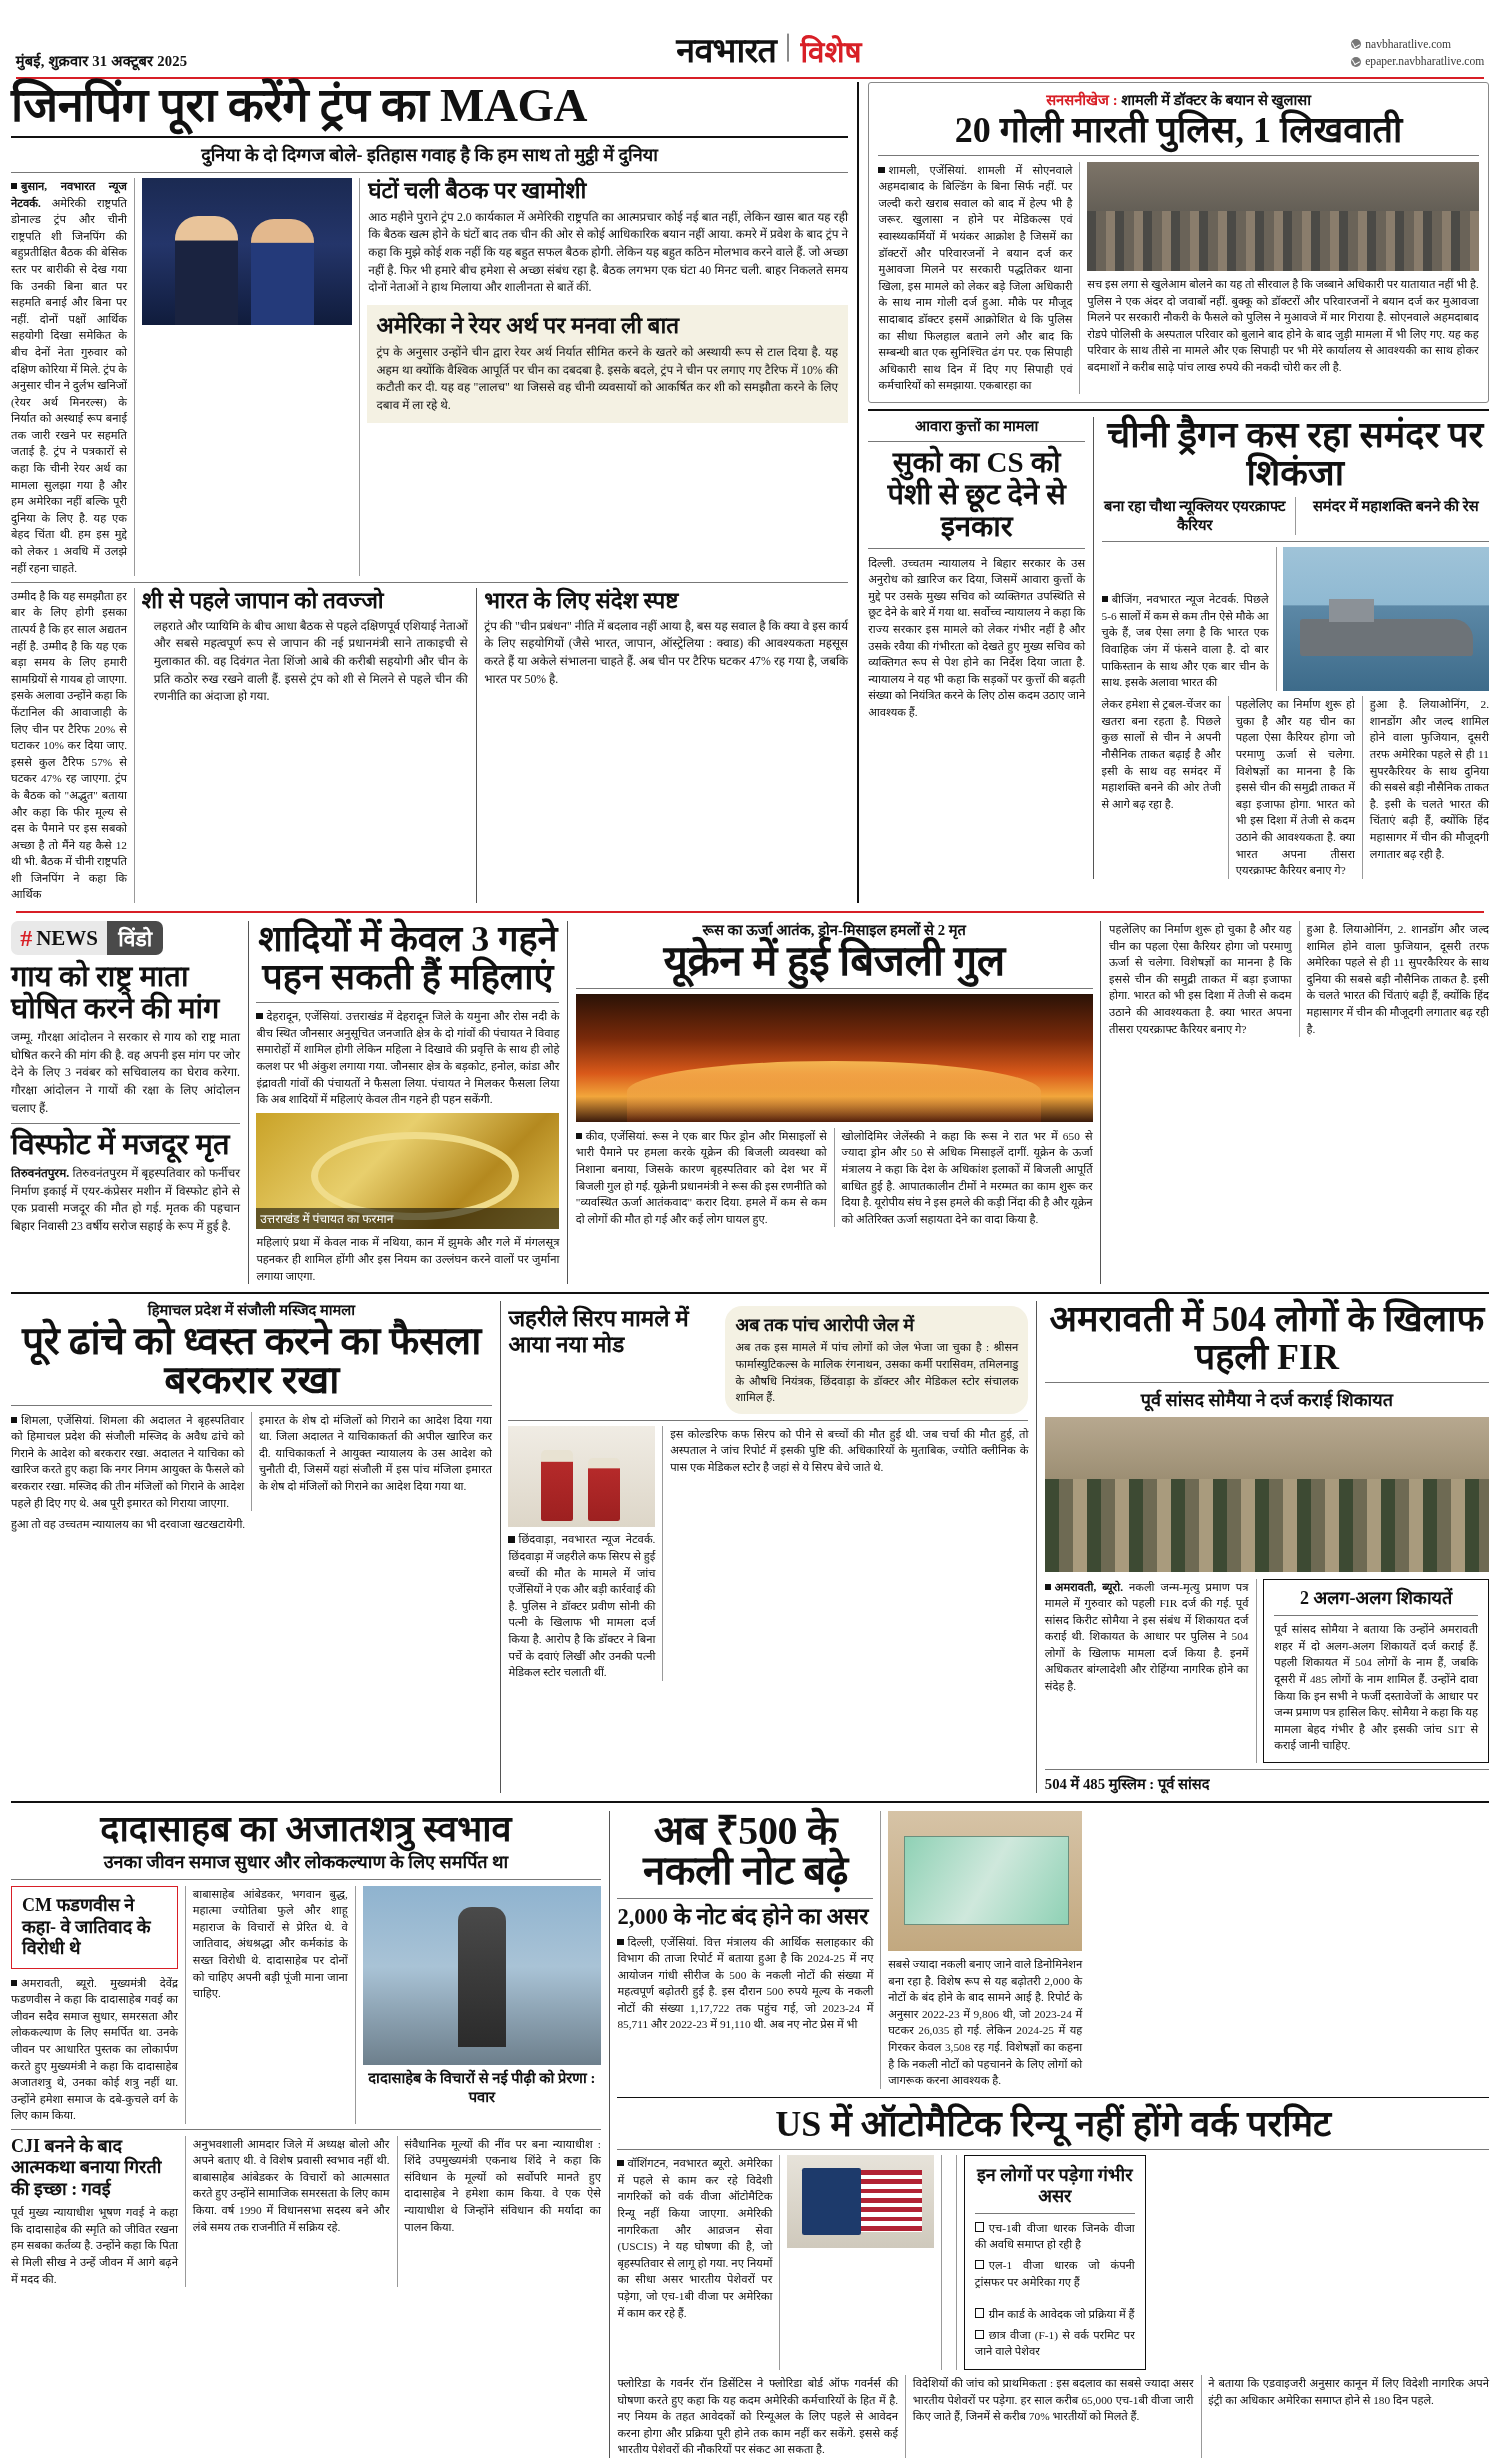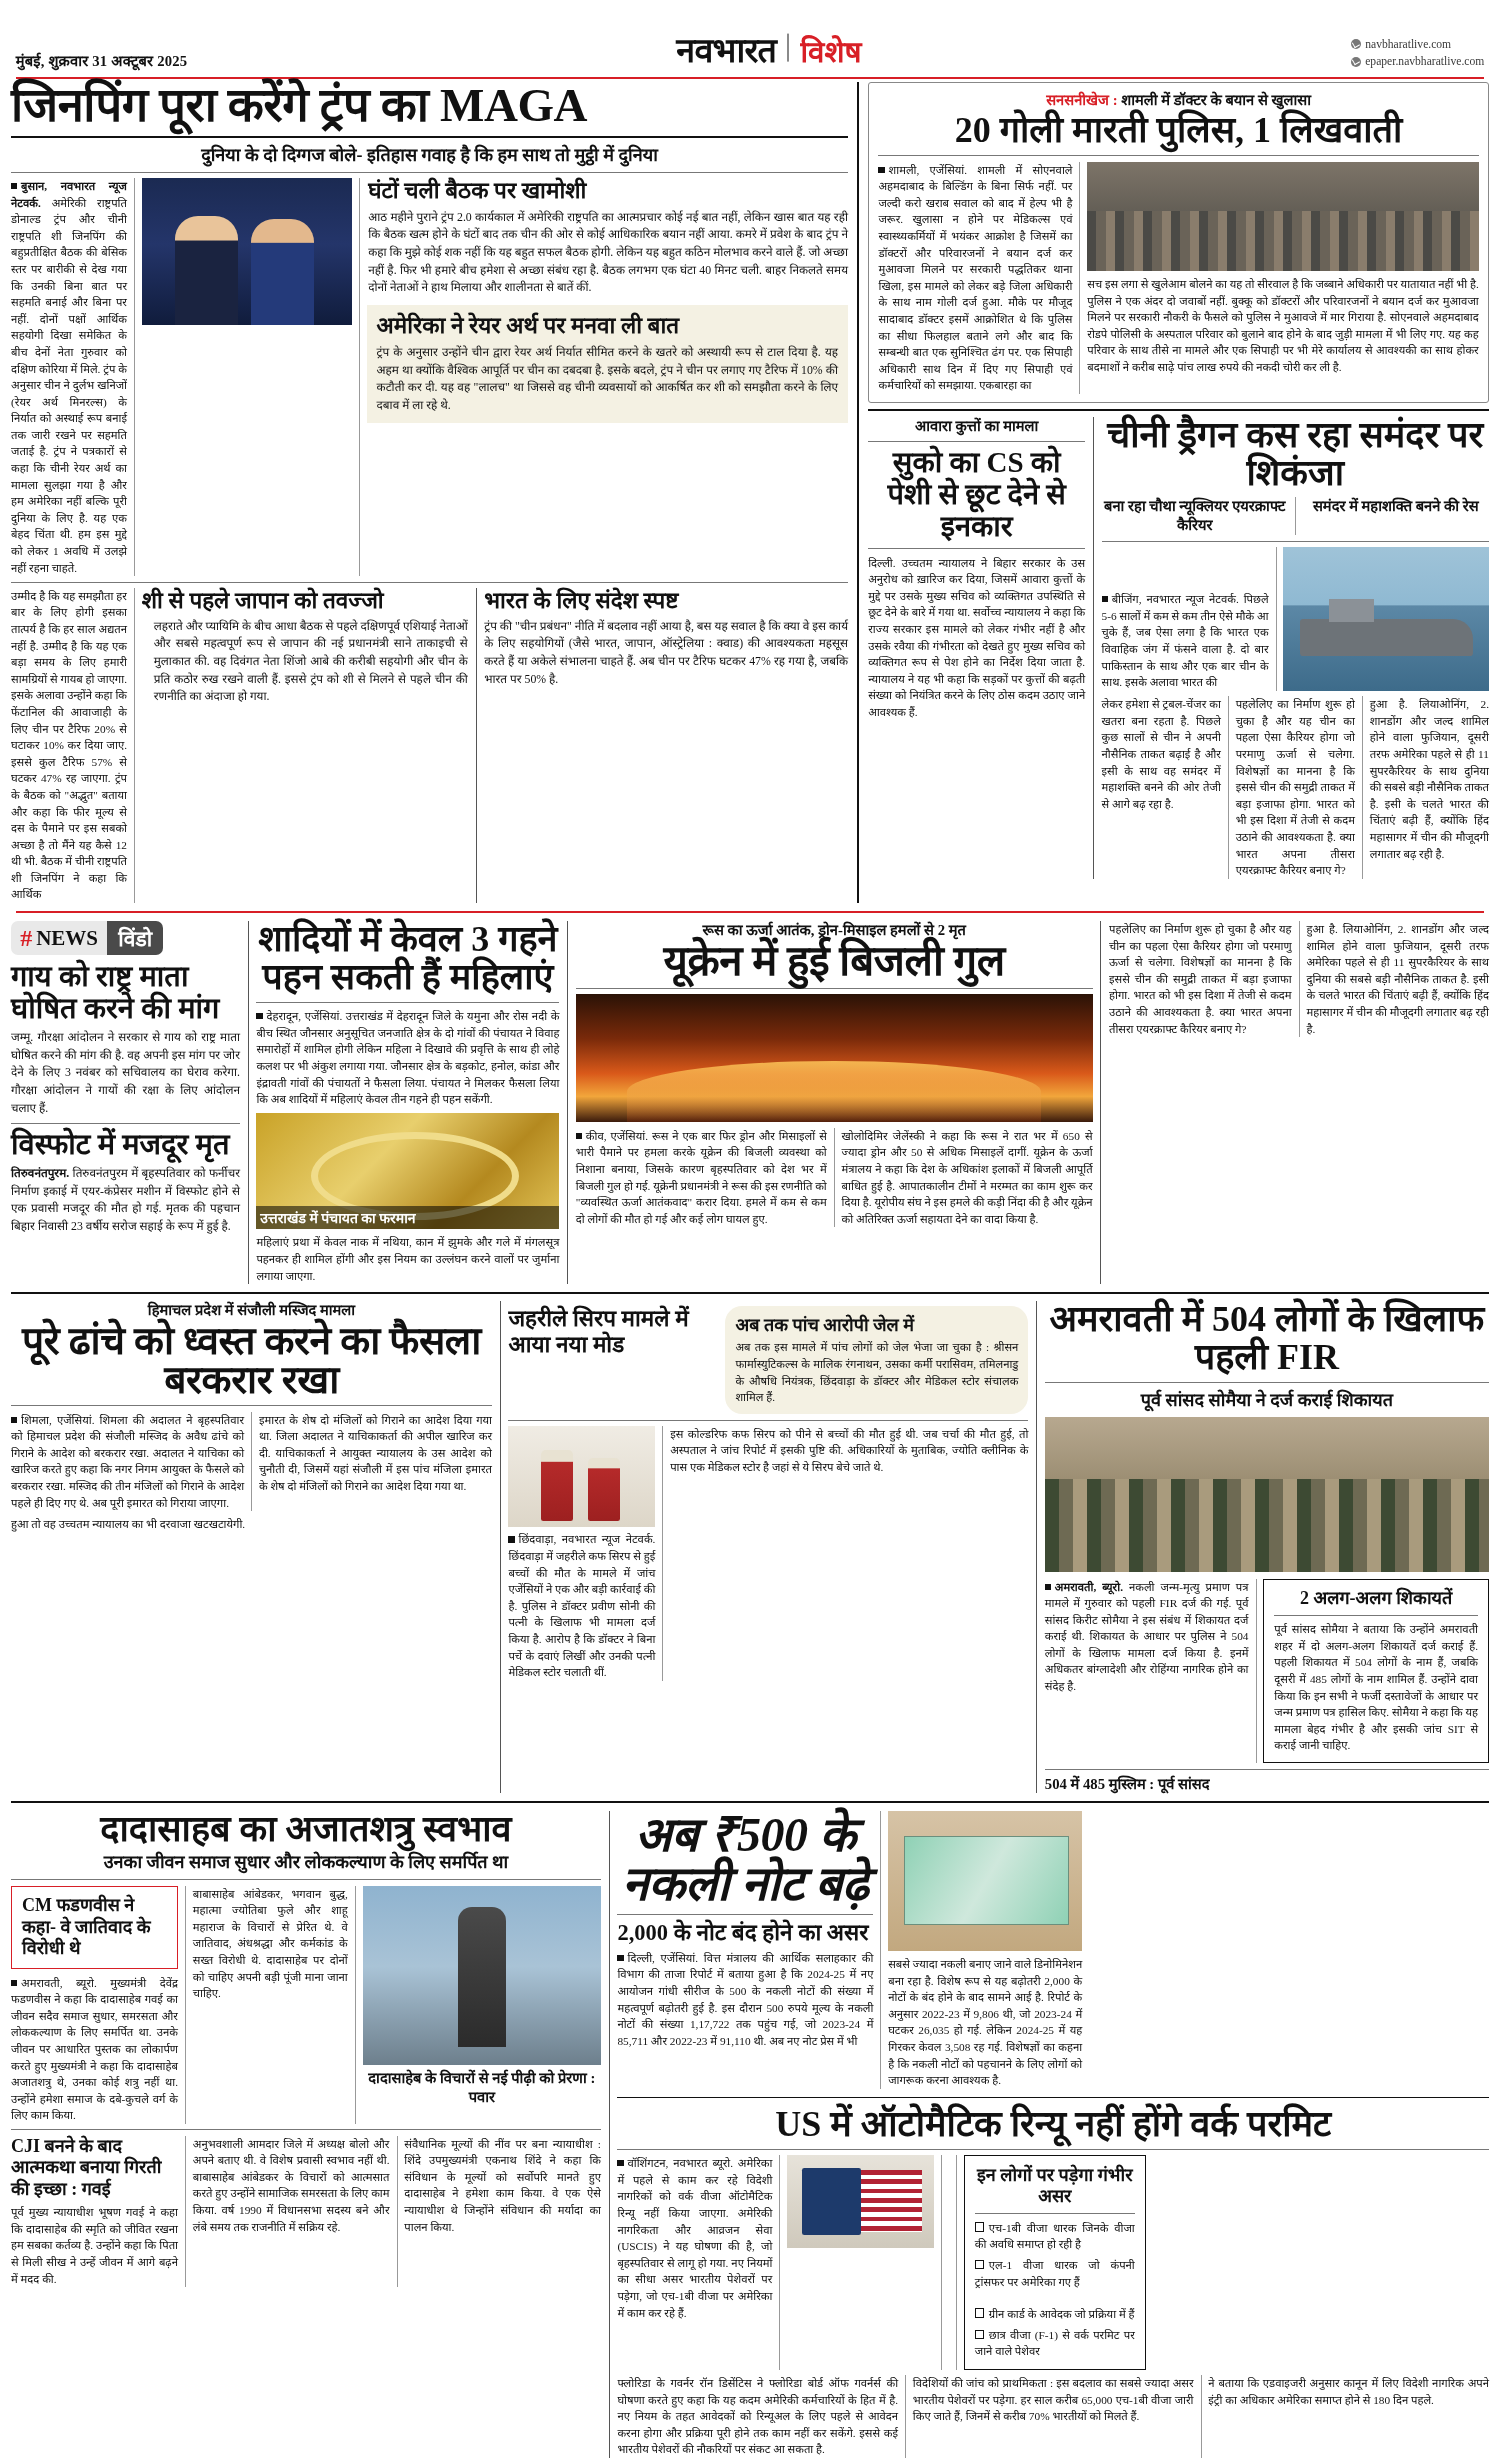--- a/index.html
+++ b/index.html
@@ -45,21 +45,21 @@
   .sub    { font-size:18px; font-weight:600; line-height:1.25; }
   .sub-sm { font-size:14.7px; font-weight:600; line-height:1.3; }
   .body   { font-size:11.8px; line-height:1.5; text-align:justify; }
   .body.j2 { font-size:11.3px; line-height:1.47; }
   .body .dl { font-weight:bold; }
   .sq { display:inline-block; width:6.2px; height:6.2px; background:#111; margin-right:3.9px; vertical-align:0.8px; }
   .ctr { text-align:center; }
 
   
   .ph { position:relative; overflow:hidden; background:#c9ccd2; }
-  .ph .cap { position:absolute; left:0; right:0; bottom:0; background:rgba(0,0,0,.55); color:#fff; font-size:14px; padding:2.3px 3.9px;font-weight:bold; }
+  .ph .cap { position:absolute; left:0; right:0; bottom:0; background:rgba(0,0,0,.55); color:#fff; font-size:12px; padding:2.3px 3.9px; }
   .ph-trump { background:linear-gradient(180deg,#1b2a52 0%,#24356a 45%,#101c3c 100%); }
   .ph-trump:before { content:""; position:absolute; left:16%; top:26%; width:30%; height:74%;
       background:linear-gradient(180deg,#e9c49a 0%,#e9c49a 22%,#1a2340 23%,#1a2340 100%); border-radius:23px 23px 0 0; }
   .ph-trump:after { content:""; position:absolute; left:52%; top:28%; width:30%; height:72%;
       background:linear-gradient(180deg,#e3b88d 0%,#e3b88d 22%,#243a7a 23%,#243a7a 100%); border-radius:23px 23px 0 0; }
   .ph-crowd { background:linear-gradient(180deg,#7d7468 0%,#5e5a52 55%,#3e3b36 100%); }
   .ph-crowd:before { content:""; position:absolute; left:0; top:45%; width:100%; height:55%;
       background:repeating-linear-gradient(90deg,#4b4a46 0 9.3px,#6a6358 9.3px 18.6px,#8a7d6c 18.6px 28px); }
   .ph-ship { background:linear-gradient(180deg,#9fc3d8 0%,#8fb9d2 40%,#5c88a6 41%,#3d6b8a 100%); }
   .ph-ship:before { content:""; position:absolute; left:8%; top:50%; width:84%; height:26%;
@@ -400,21 +400,21 @@
 उपमुख्यमंत्री एकनाथ शिंदे ने कहा कि संविधान के मूल्यों को सर्वोपरि मानते हुए दादासाहेब ने हमेशा काम किया. वे एक ऐसे न्यायाधीश थे जिन्होंने संविधान की मर्यादा का पालन किया.</div>
       </div>
     </div>
 
     <div class="vline-d"></div>
 
     <div style="flex:1;">
 
       <div class="row" style="align-items:flex-start;">
         <div style="width:256px;">
-          <div class="hl-xxl ctr" style="font-size:48px;font-style:italic;">अब ₹500 के नकली नोट बढ़े</div>
+          <div class="hl-xxl ctr" style="font-size:40px;">अब ₹500 के नकली नोट बढ़े</div>
           <div class="hline"></div>
           <div class="hl-md">2,000 के नोट बंद होने का असर</div>
           <div class="body j2" style="margin-top:3.9px;"><span class="sq"></span><span>दिल्ली, एजेंसियां. वित्त मंत्रालय की आर्थिक सलाहकार की विभाग की ताजा रिपोर्ट में बताया हुआ है कि 2024-25 में नए आयोजन गांधी सीरीज के 500 के नकली नोटों की संख्या में महत्वपूर्ण बढ़ोतरी हुई है. इस दौरान 500 रुपये मूल्य के नकली नोटों की संख्या 1,17,722 तक पहुंच गई, जो 2023-24 में 85,711 और 2022-23 में 91,110 थी. अब नए नोट प्रेस में भी</span></div>
         </div>
         <div class="vline"></div>
         <div style="width:194px;">
           <div class="ph ph-note" style="height:140px;margin-bottom:5.4px;"></div>
           <div class="body j2">सबसे ज्यादा नकली बनाए जाने वाले डिनोमिनेशन बना रहा है. विशेष रूप से यह बढ़ोतरी 2,000 के नोटों के बंद होने के बाद सामने आई है. रिपोर्ट के अनुसार 2022-23 में 9,806 थी, जो 2023-24 में घटकर 26,035 हो गई. लेकिन 2024-25 में यह गिरकर केवल 3,508 रह गई. विशेषज्ञों का कहना है कि नकली नोटों को पहचानने के लिए लोगों को जागरूक करना आवश्यक है.</div>
         </div>
       </div>

